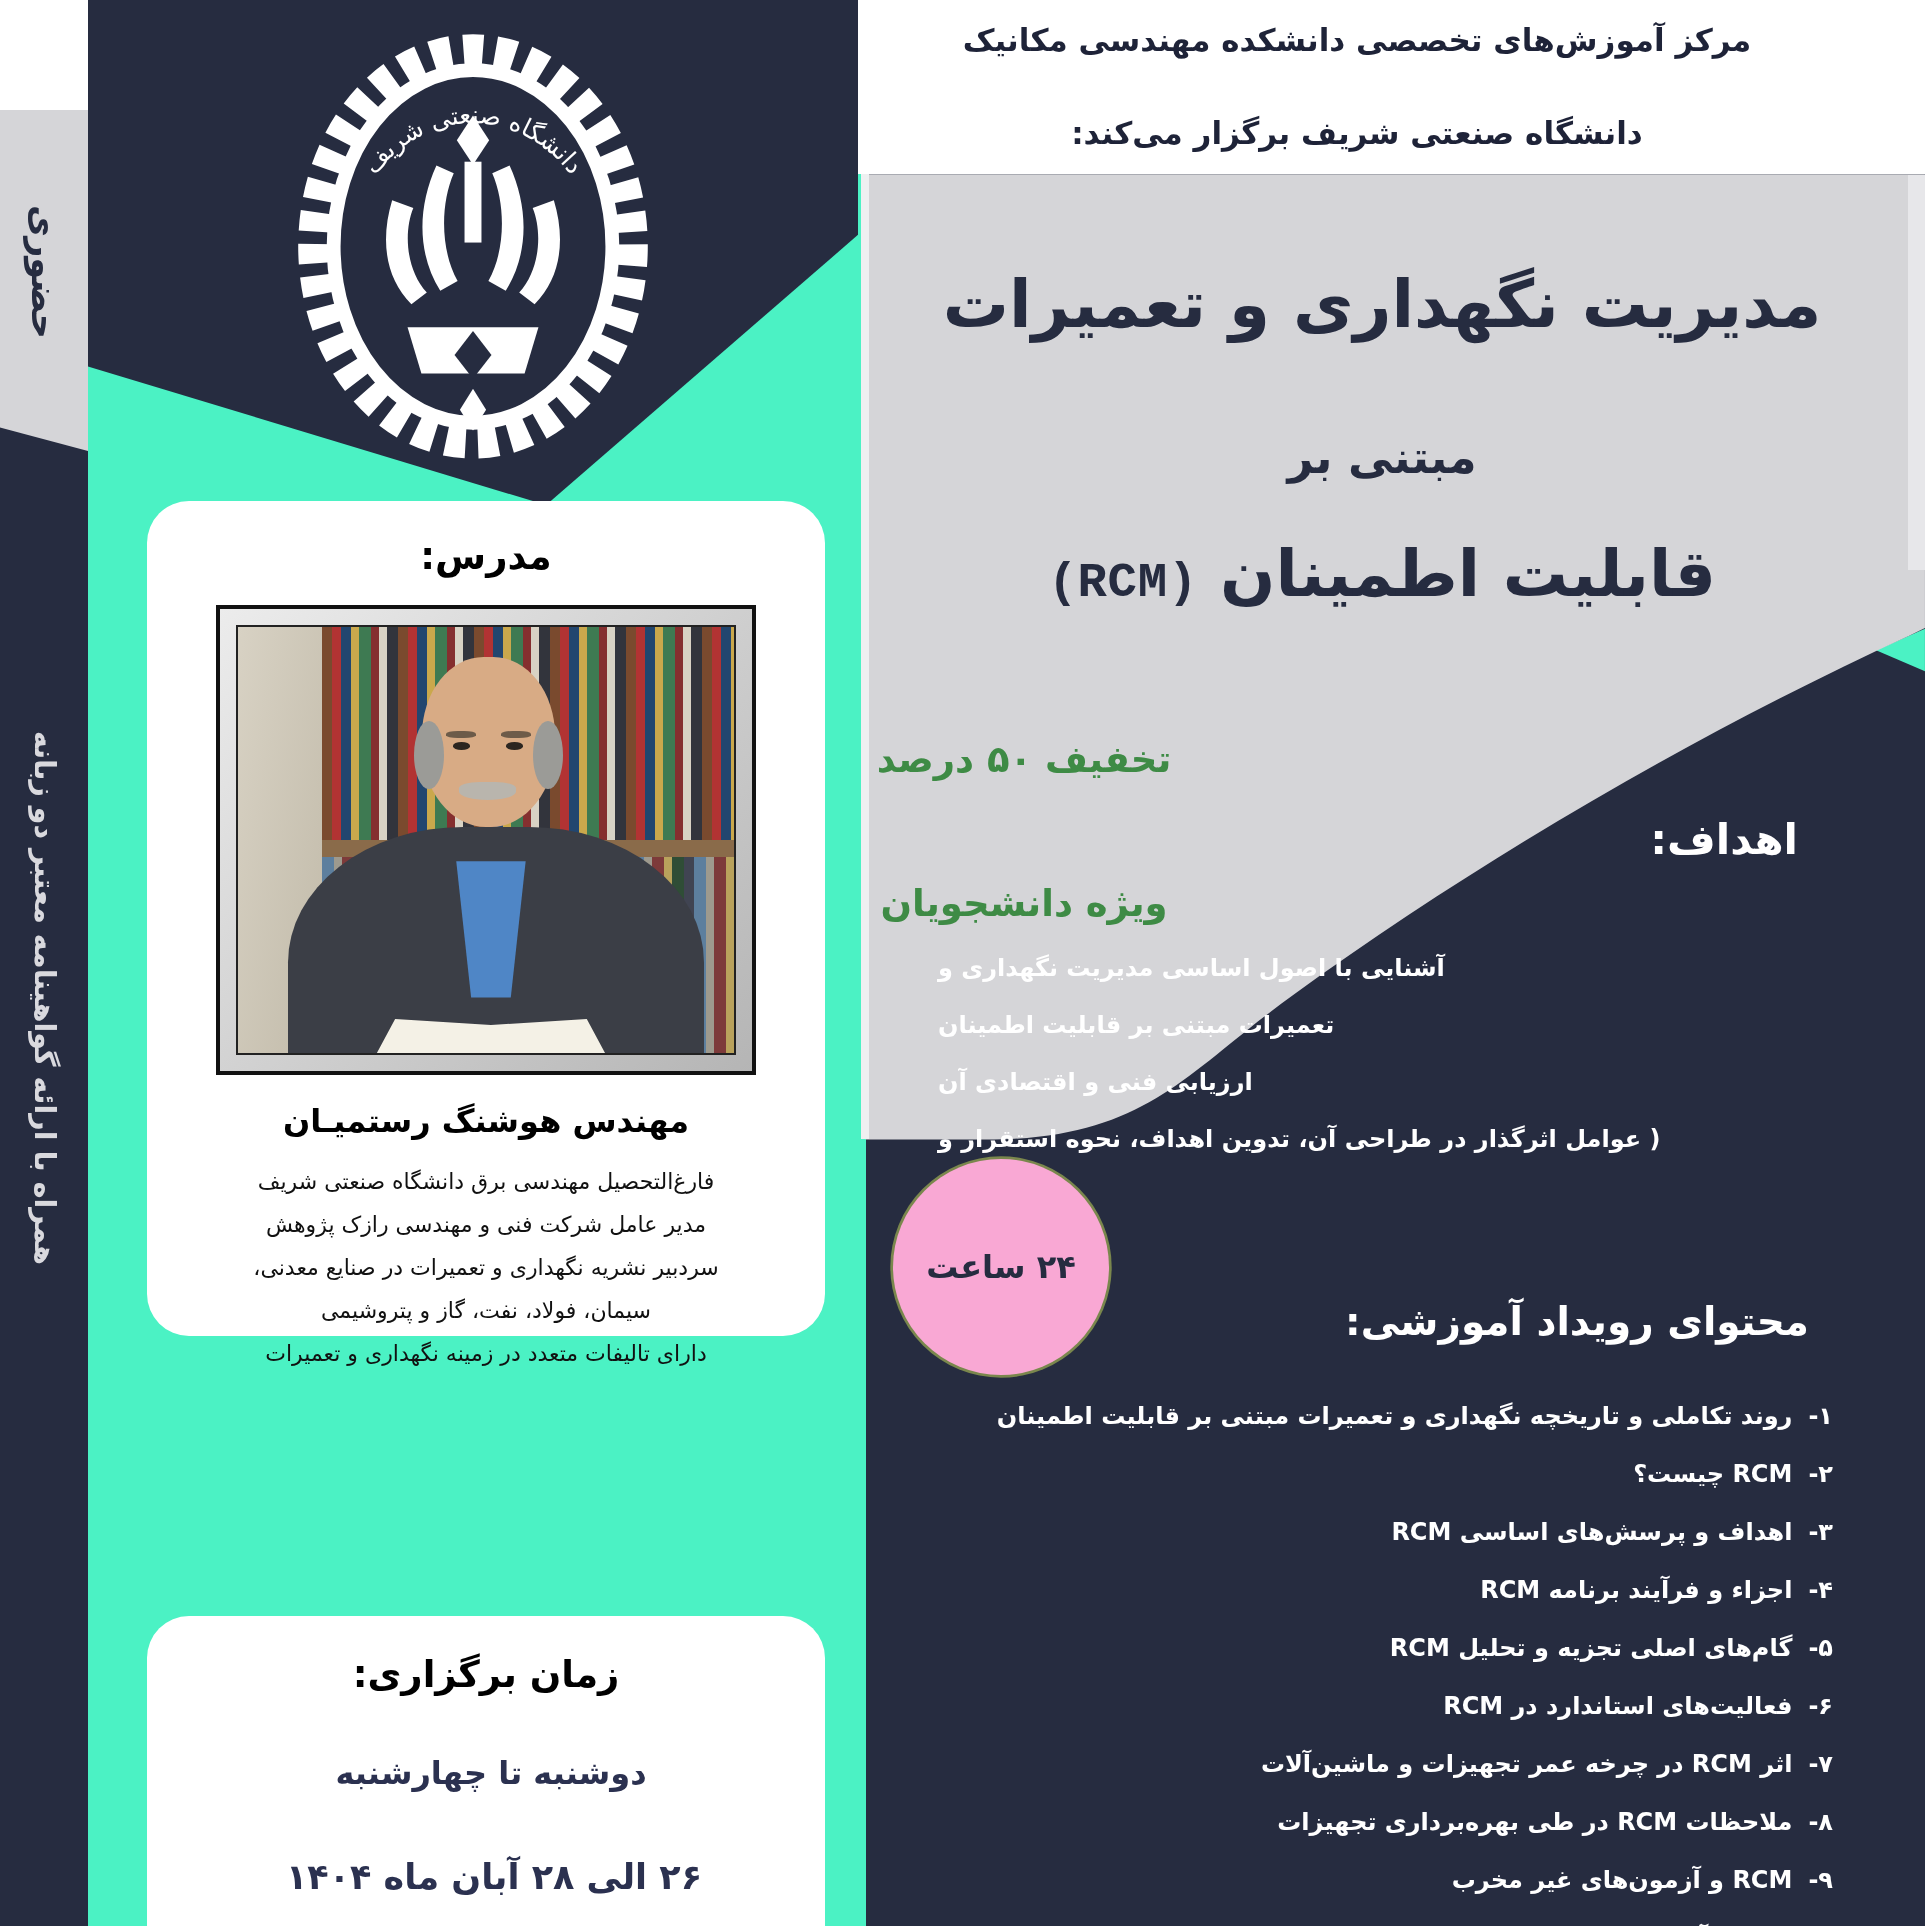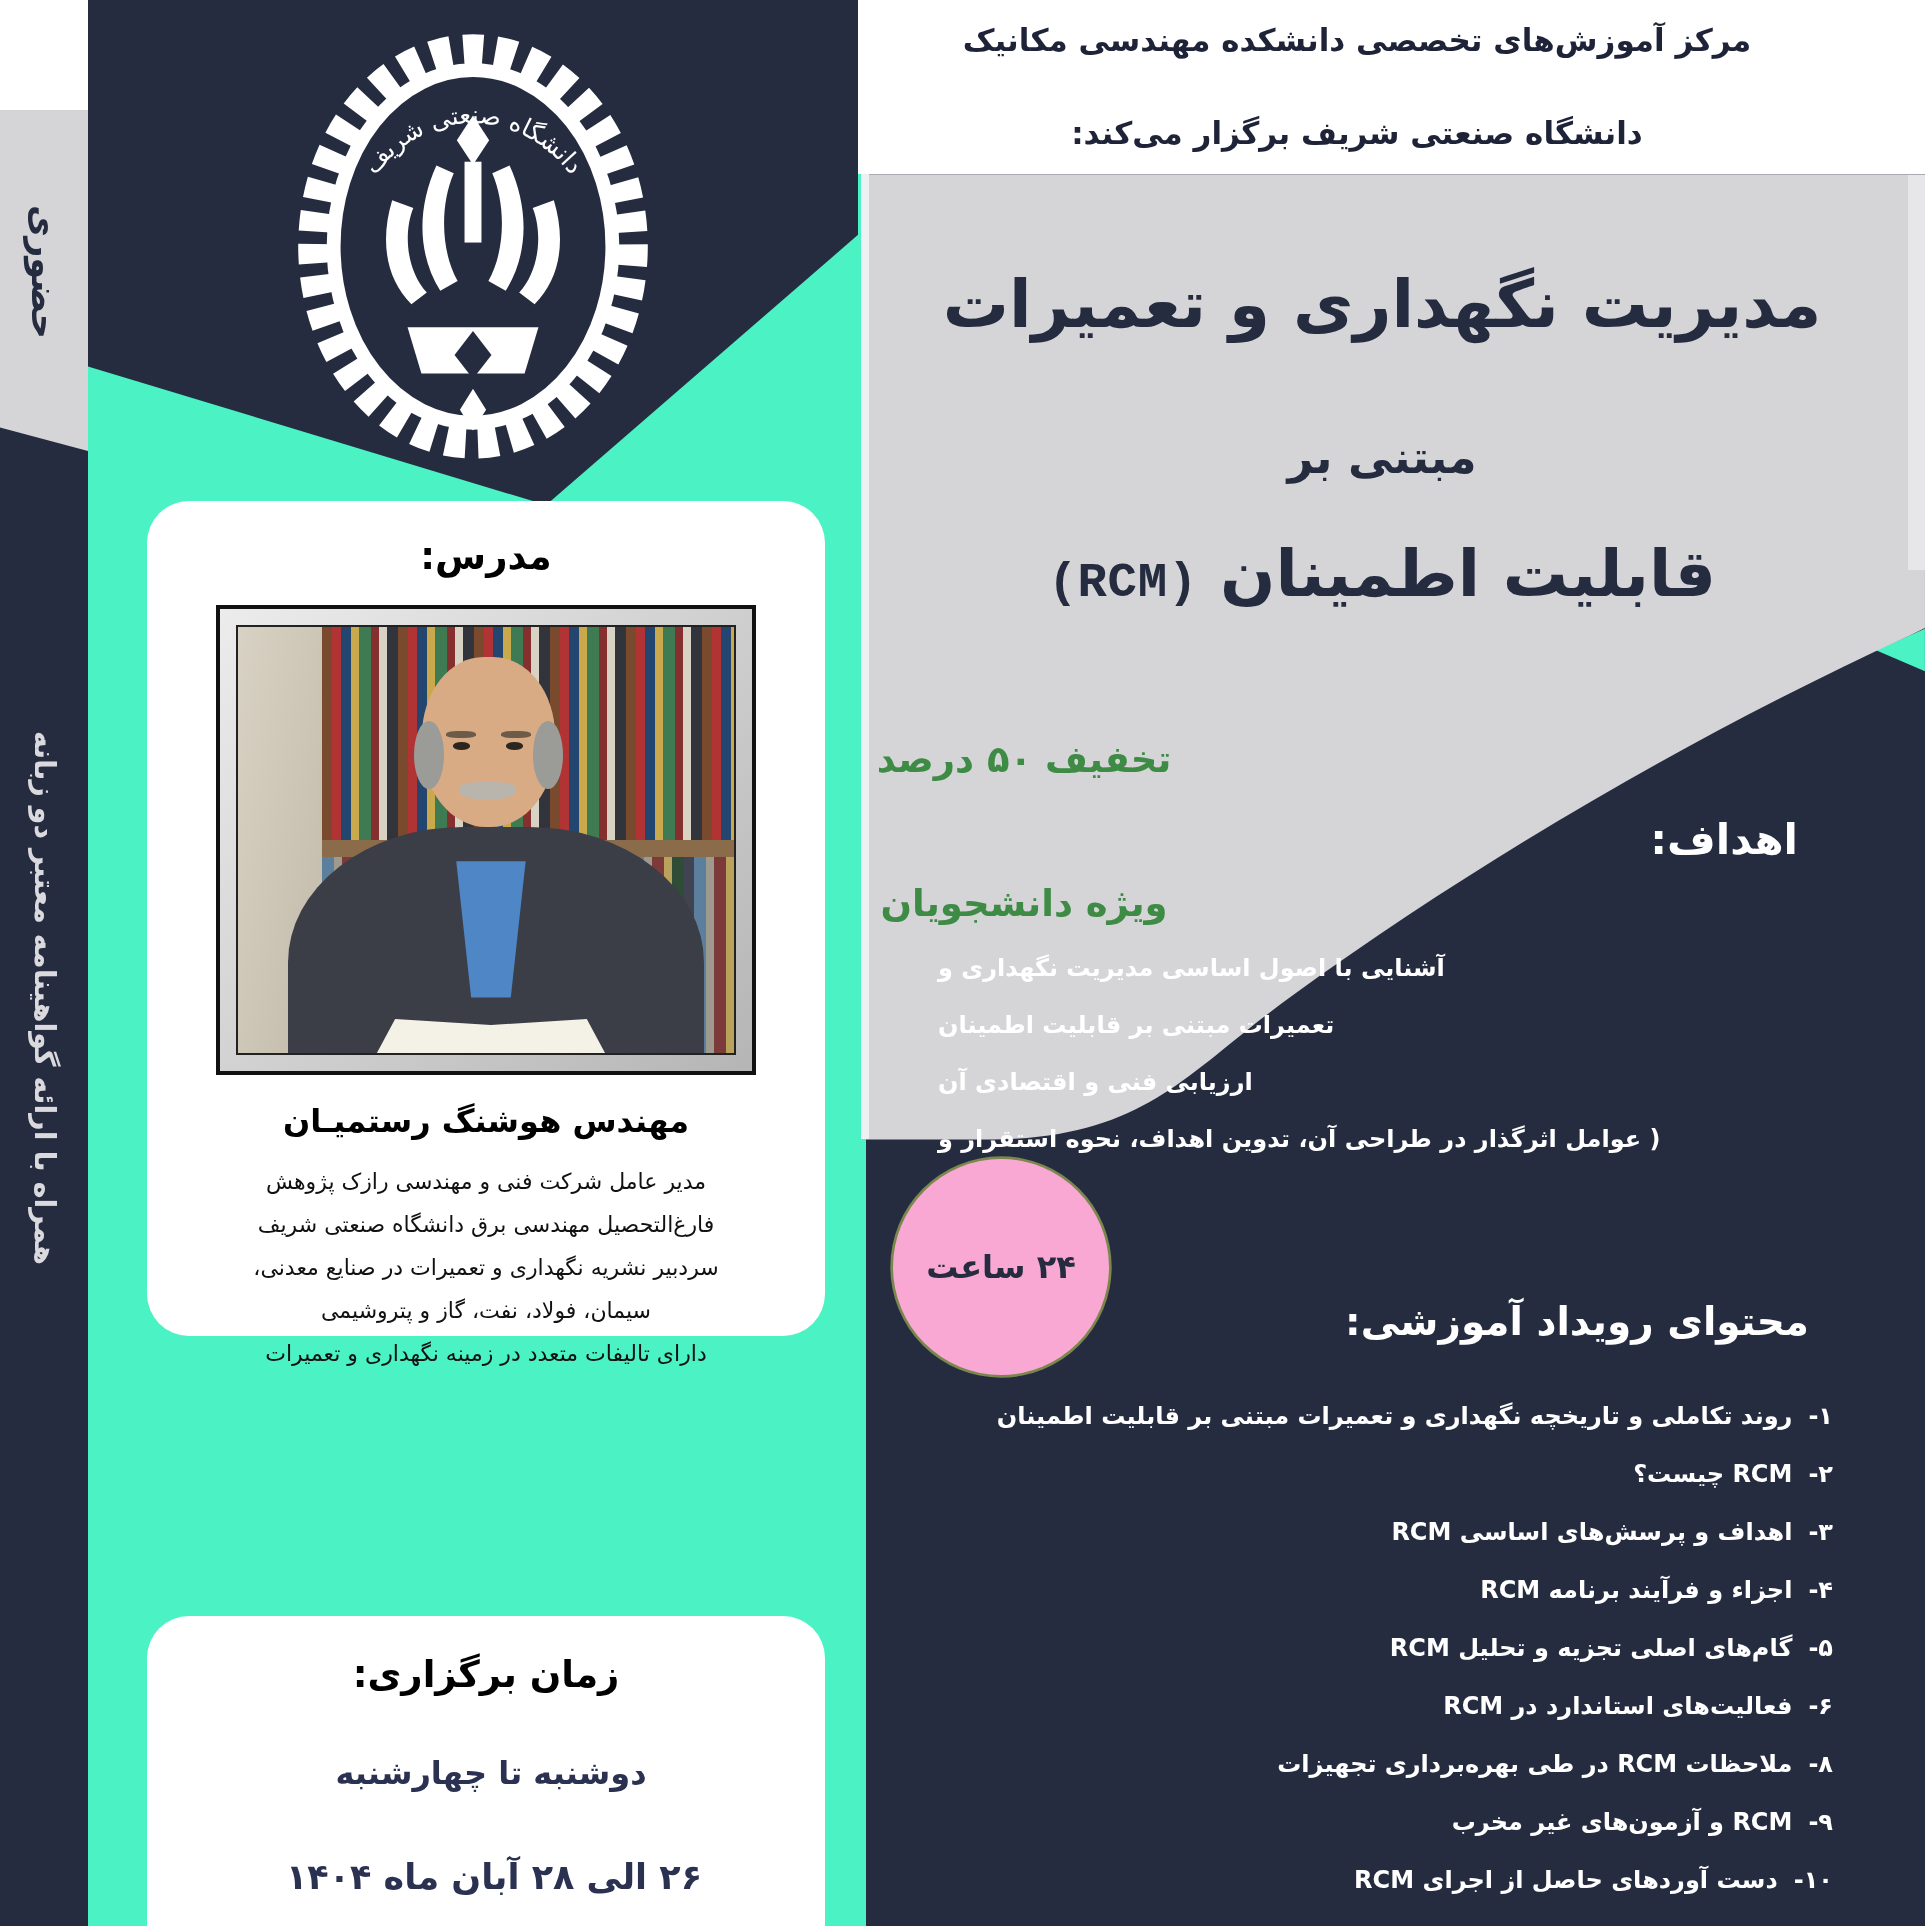--- a/index.html
+++ b/index.html
@@ -152,20 +152,21 @@
   <div class="abs badge">۲۴ ساعت</div>
 
   <div class="abs content-head">محتوای رویداد آموزشی:</div>
   <div class="abs content-list">
     <div class="item"><span class="num">۱-</span><span>روند تکاملی و تاریخچه نگهداری و تعمیرات مبتنی بر قابلیت اطمینان</span></div>
     <div class="item"><span class="num">۲-</span><span>RCM چیست؟</span></div>
     <div class="item"><span class="num">۳-</span><span>اهداف و پرسش‌های اساسی RCM</span></div>
     <div class="item"><span class="num">۴-</span><span>اجزاء و فرآیند برنامه RCM</span></div>
     <div class="item"><span class="num">۵-</span><span>گام‌های اصلی تجزیه و تحلیل RCM</span></div>
     <div class="item"><span class="num">۶-</span><span>فعالیت‌های استاندارد در RCM</span></div>
+    <div class="item"><span class="num">۷-</span><span>اثر RCM در چرخه عمر تجهیزات و ماشین‌آلات</span></div>
     <div class="item"><span class="num">۸-</span><span>ملاحظات RCM در طی بهره‌برداری تجهیزات</span></div>
     <div class="item"><span class="num">۹-</span><span>RCM و آزمون‌های غیر مخرب</span></div>
     <div class="item"><span class="num">۱۰-</span><span>دست آوردهای حاصل از اجرای RCM</span></div>
 
   </div>
 
   <div class="abs card card1">
     <div class="card-head">مدرس:</div>
     <div class="photo">
       <div class="photo-inner">
@@ -181,22 +182,22 @@
         <div class="ph browL"></div>
         <div class="ph browR"></div>
         <div class="ph eyeL"></div>
         <div class="ph eyeR"></div>
         <div class="ph mustache"></div>
         <div class="ph openbook"></div>
       </div>
     </div>
     <div class="inst-name">مهندس هوشنگ رستمیـان</div>
     <div class="inst-bio">
+      <div>فارغ‌التحصیل مهندسی برق دانشگاه صنعتی شریف</div>
       <div>مدیر عامل شرکت فنی و مهندسی رازک پژوهش</div>
-      <div>فارغ‌التحصیل مهندسی برق دانشگاه صنعتی شریف</div>
       <div>سردبیر نشریه نگهداری و تعمیرات در صنایع معدنی،</div>
       <div>سیمان، فولاد، نفت، گاز و پتروشیمی</div>
       <div>دارای تالیفات متعدد در زمینه نگهداری و تعمیرات</div>
     </div>
   </div>
 
   <div class="abs card card2">
     <div class="card-head">زمان برگزاری:</div>
     <div class="sched1">دوشنبه تا چهارشنبه</div>
     <div class="sched2">۲۶ الی ۲۸ آبان ماه ۱۴۰۴</div>

